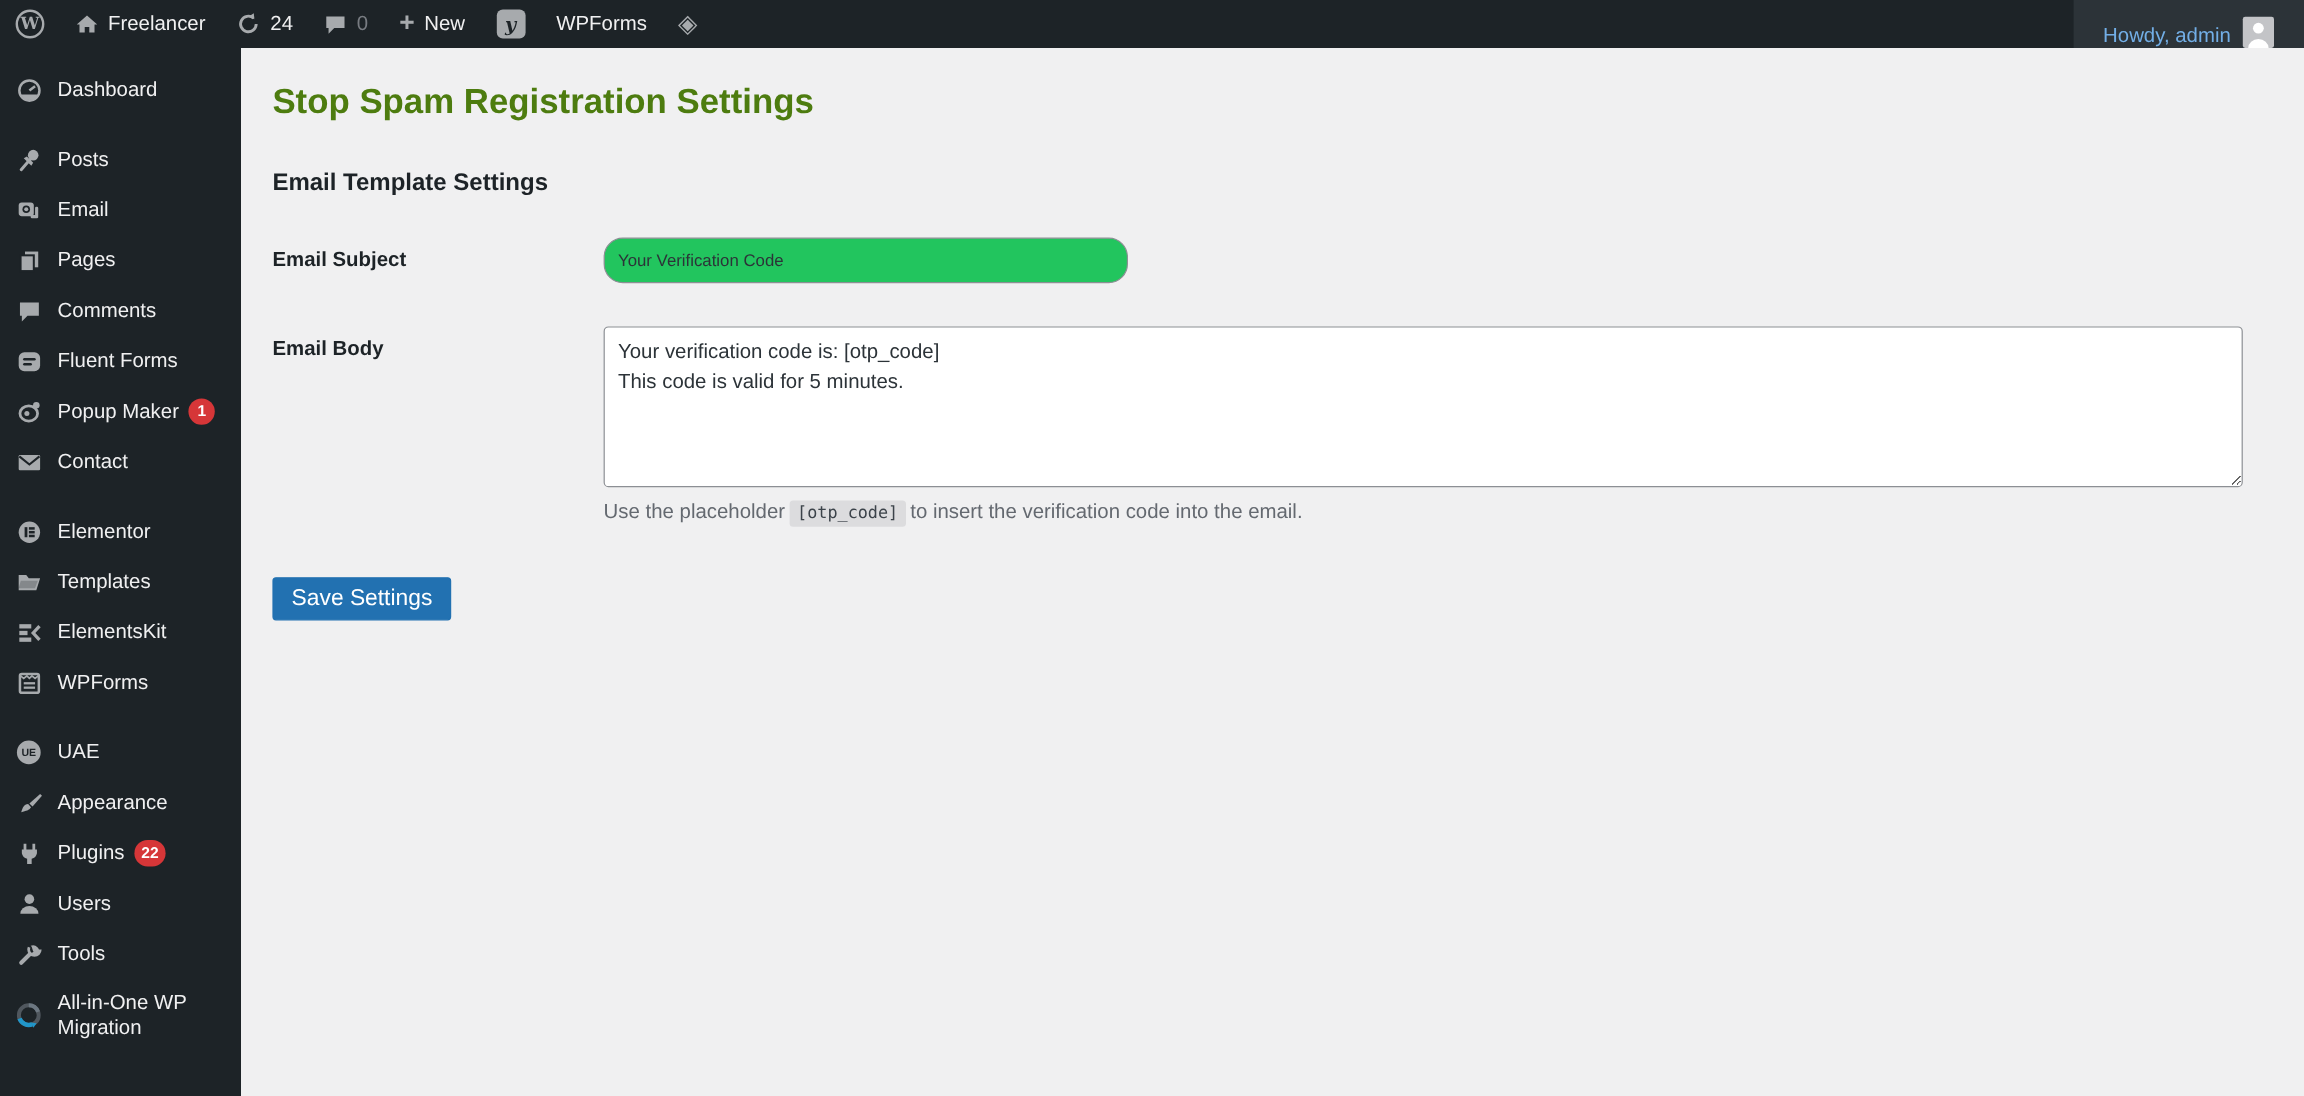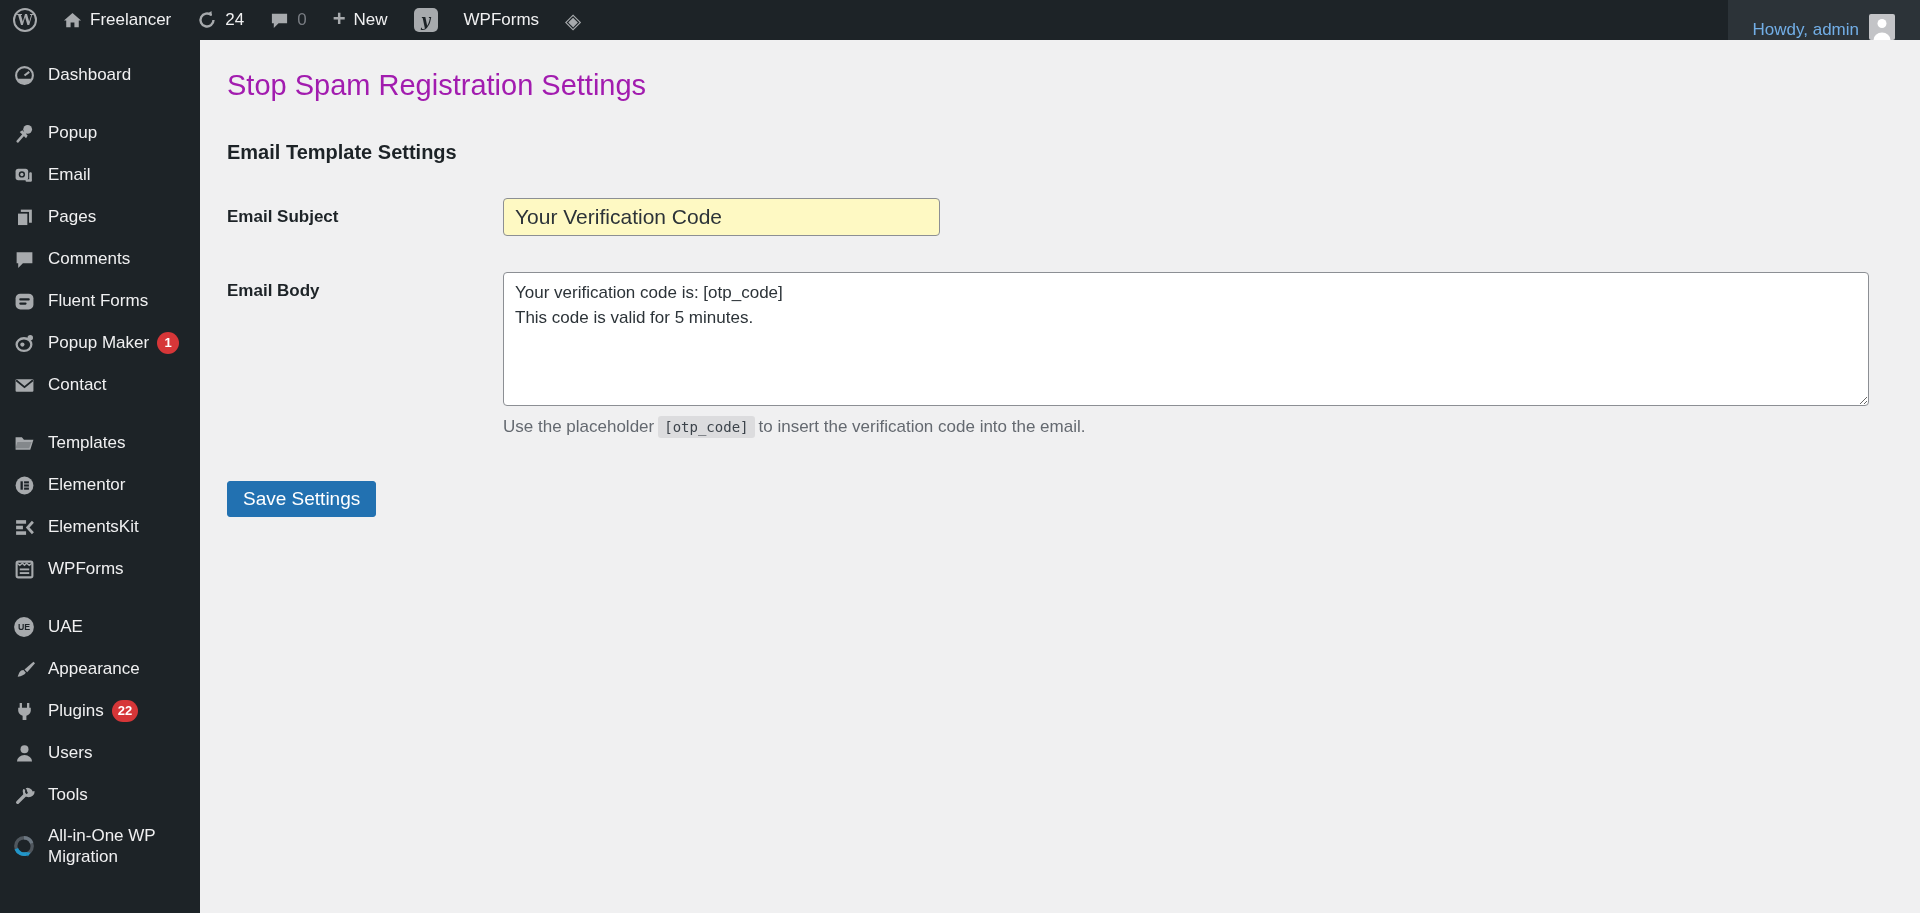--- a/index.html
+++ b/index.html
@@ -74,38 +74,38 @@
     font-size:13px; font-weight:600;
   }
   .menu-gap { height:16px; }
 
   
   .content {
     margin-left:200px; padding:15px 27px 0 27px; height:873px; margin-top:40px;
     background:#f0f0f1;
   }
   .page-title {
-    font-size:29px; font-weight:400; color:#a21caf;
+    font-size:29px; font-weight:700; color:#4d7c0f;
     margin:12px 0 0 0; line-height:1.3;
   }
   .section-title {
     font-size:20px; font-weight:700; color:#1d2327;
     margin-top:36px;
   }
   .form-table { margin-top:34px; }
   .form-row { display:flex; align-items:center; }
   .form-row.top-align { align-items:flex-start; margin-top:36px; }
   .row-label {
     width:276px; min-width:276px; font-weight:700; color:#1d2327;
   }
   .top-align .row-label { padding-top:9px; }
   .text-input {
     width:437px; height:38px; padding:0 11px;
-    font-family:"Liberation Sans", sans-serif; font-size:21px; color:#2c3338;
-    background:#fef9c3; border:1px solid #8c8f94; border-radius:4px;
+    font-family:"Liberation Sans", sans-serif; font-size:14px; color:#2c3338;
+    background:#22c55e; border:1px solid #8c8f94; border-radius:16px;
     outline:none;
   }
   .field-col { display:flex; flex-direction:column; flex:1; }
   .body-textarea {
     width:1366px; height:134px; padding:7px 11px;
     font-family:"Liberation Sans", sans-serif; font-size:17px; line-height:1.5;
     color:#2c3338; background:#fff; border:1px solid #8c8f94; border-radius:4px;
     resize:both; outline:none;
   }
   .helper {
@@ -199,21 +199,21 @@
   <div class="menu-gap"></div>
 
   <div class="menu-item">
     <span class="mi-icon">
       <svg width="21" height="21" viewBox="0 0 20 20">
           <circle cx="13" cy="6" r="4.2" fill="currentColor"></circle>
           <path d="M10.5 9.5 L3.5 17.5" stroke="currentColor" stroke-width="2.4" stroke-linecap="round"></path>
           <path fill="currentColor" d="M8 7 l5 5 -1.5 2.5 -6 -6 Z"></path>
         </svg>
     </span>
-    <span class="mi-label">Popup</span>
+    <span class="mi-label">Posts</span>
   </div>
 
   <div class="menu-item">
     <span class="mi-icon">
       <svg width="21" height="21" viewBox="0 0 20 20">
           <rect x="1.5" y="3.5" width="12" height="11" rx="2.5" fill="currentColor"></rect>
           <circle cx="7.5" cy="9" r="3" fill="#1d2327"></circle>
           <circle cx="7.5" cy="9" r="1.6" fill="currentColor"></circle>
           <rect x="14.5" y="7" width="2.5" height="8" rx="1" fill="currentColor"></rect>
           <rect x="11" y="13.5" width="6" height="2.5" rx="1" fill="currentColor"></rect>
@@ -273,38 +273,38 @@
     </span>
     <span class="mi-label">Contact</span>
   </div>
 
 
   <div class="menu-gap"></div>
 
   <div class="menu-item">
     <span class="mi-icon">
       <svg width="21" height="21" viewBox="0 0 20 20">
-          <path fill="currentColor" d="M1.5 4 h6 l2 2.5 h9 l-3 9.5 h-14 Z"></path>
-          <path fill="#1d2327" d="M3.2 8.5 h13.5 l-2.3 6 h-13 Z" opacity="0.25"></path>
-        </svg>
-    </span>
-    <span class="mi-label">Templates</span>
-  </div>
-
-  <div class="menu-item">
-    <span class="mi-icon">
-      <svg width="21" height="21" viewBox="0 0 20 20">
           <circle cx="10" cy="10" r="8.5" fill="currentColor"></circle>
           <rect x="6.2" y="6" width="2.2" height="8" fill="#1d2327"></rect>
           <rect x="9.6" y="6" width="4.6" height="2" fill="#1d2327"></rect>
           <rect x="9.6" y="9" width="4.6" height="2" fill="#1d2327"></rect>
           <rect x="9.6" y="12" width="4.6" height="2" fill="#1d2327"></rect>
         </svg>
     </span>
     <span class="mi-label">Elementor</span>
+  </div>
+
+  <div class="menu-item">
+    <span class="mi-icon">
+      <svg width="21" height="21" viewBox="0 0 20 20">
+          <path fill="currentColor" d="M1.5 4 h6 l2 2.5 h9 l-3 9.5 h-14 Z"></path>
+          <path fill="#1d2327" d="M3.2 8.5 h13.5 l-2.3 6 h-13 Z" opacity="0.25"></path>
+        </svg>
+    </span>
+    <span class="mi-label">Templates</span>
   </div>
 
   <div class="menu-item">
     <span class="mi-icon">
       <svg width="21" height="21" viewBox="0 0 20 20">
           <rect x="2" y="3" width="9.5" height="3.4" fill="currentColor"></rect>
           <rect x="2" y="8.3" width="6.5" height="3.4" fill="currentColor"></rect>
           <rect x="2" y="13.6" width="9.5" height="3.4" fill="currentColor"></rect>
           <path d="M18 4.5 l-5 5.5 5 5.5" fill="none" stroke="currentColor" stroke-width="2.6"></path>
         </svg>

